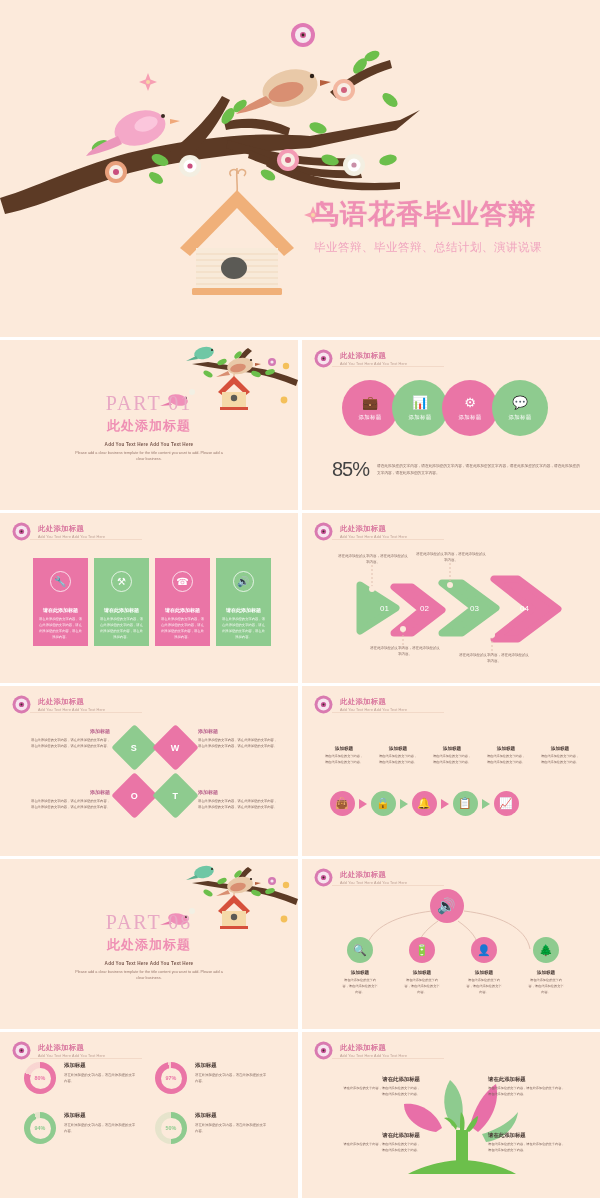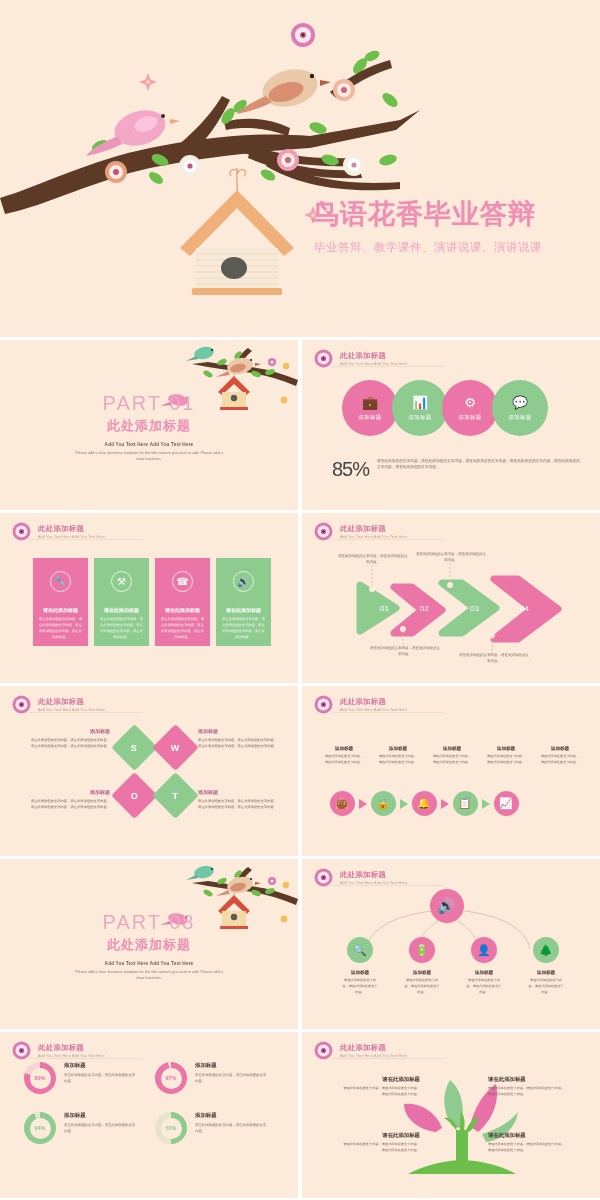--- a/index.html
+++ b/index.html
@@ -39,37 +39,37 @@
 
   
   .sl-head { position: absolute; left: 12px; top: 9px; display: flex; align-items: center; gap: 7px; }
   .flower-ico { width: 19px; height: 19px; position: relative; flex: none; }
   .sl-head-txt .t1 { font-size: 7.4px; color: #d9789f; font-weight: bold; letter-spacing: .3px; }
   .sl-head-txt .t2 { font-size: 3.6px; color: #b89a8e; margin-top: 1.5px; letter-spacing: .2px; }
   .head-rule { position: absolute; left: 30px; top: 26px; width: 112px; height: 1px; background: #f2d9c8; }
 
   
   .part-wrap { position: absolute; left: 0; top: 52px; width: 298px; text-align: center; }
-  .part-no { font-size: 20px; color: #e8a9c4; letter-spacing: 2px; font-weight: 300; }
+  .part-no { font-size: 20px; color: #e8a9c4; letter-spacing: 2px; font-weight: 300; font-family: Liberation Serif, serif; }
   .part-cn { font-size: 13px; color: #ef8fb4; font-weight: bold; margin-top: 2px; letter-spacing: 1px; }
   .part-en1 { font-size: 4.6px; color: #7b5a50; font-weight: bold; margin-top: 7px; letter-spacing: .2px; }
   .part-en2 { font-size: 3.8px; color: #9a7a6e; line-height: 1.7; margin-top: 3px; }
 
   
   .circ-row { position: absolute; top: 40px; left: 46px; display: flex; }
   .big-circ {
     width: 56px; height: 56px; border-radius: 50%;
     display: flex; flex-direction: column; align-items: center; justify-content: center;
     margin-left: -6px; color: #fff;
   }
   .big-circ .ci { font-size: 13px; line-height: 1; }
   .big-circ .cl { font-size: 5.4px; margin-top: 5px; letter-spacing: .3px; }
   .pink { background: #ea75a6; }
   .green { background: #8ecb8f; }
-  .stat-row { position: absolute; left: 30px; top: 118px; display: flex; align-items: flex-start; gap: 8px; width: 250px; }
+  .stat-row { position: absolute; left: 30px; top: 118px; display: flex; align-items: center; gap: 8px; width: 250px; }
   .stat-num { font-size: 20px; color: #444; font-weight: 300; letter-spacing: -1px; }
   .stat-txt { font-size: 3.7px; color: #7a6058; line-height: 1.65; }
 
   
   .cards { position: absolute; left: 33px; top: 45px; display: flex; gap: 6px; }
   .card { width: 55px; height: 88px; display: flex; flex-direction: column; align-items: center; padding-top: 13px; }
   .card .ring { width: 21px; height: 21px; border-radius: 50%; border: 1px solid rgba(255,255,255,.75);
                 display: flex; align-items: center; justify-content: center; color: #fff; font-size: 10px; }
   .card .ct { font-size: 5px; color: #fff; font-weight: bold; margin-top: 15px; }
   .card .cb { font-size: 3.3px; color: #fff; line-height: 1.8; text-align: center; margin-top: 4px; width: 44px; opacity: .92; }
@@ -217,21 +217,21 @@
           <line x1="196" y1="260" x2="278" y2="260"></line>
         <line x1="196" y1="266" x2="278" y2="266"></line>
           <line x1="196" y1="272" x2="278" y2="272"></line>
         <line x1="196" y1="278" x2="278" y2="278"></line>
           <line x1="196" y1="284" x2="278" y2="284"></line>
       </g>
       <ellipse cx="234" cy="268" rx="13" ry="11" fill="#5b5a55"></ellipse>
       <rect x="192" y="288" width="90" height="7" rx="1.5" fill="#f0b079"></rect>
     </svg>
     <div class="hero-title">鸟语花香毕业答辩</div>
-    <div class="hero-sub">毕业答辩、教学课件、演讲说课、演讲说课</div>
+    <div class="hero-sub">毕业答辩、毕业答辩、总结计划、演讲说课</div>
   </div>
 
   <div class="row">
 
     <div class="slide half">
       <svg width="160" height="80" style="position:absolute;right:0;top:4px">
         <path d="M160 36 C 140 28, 118 22, 96 22 L 70 18 L 54 20 L 70 23 L 96 27 C 116 28, 136 33, 158 42 Z" fill="#5c3a25"></path>
         <path d="M96 24 C 100 14, 104 8, 110 4 L 114 7 C 108 12, 103 18, 100 27 Z" fill="#5c3a25"></path>
         <ellipse cx="84" cy="18" rx="5" ry="2.6" fill="#6cbf4b" transform="rotate(-25 84 18)"></ellipse>
         <ellipse cx="118" cy="30" rx="5" ry="2.6" fill="#6cbf4b" transform="rotate(20 118 30)"></ellipse>

